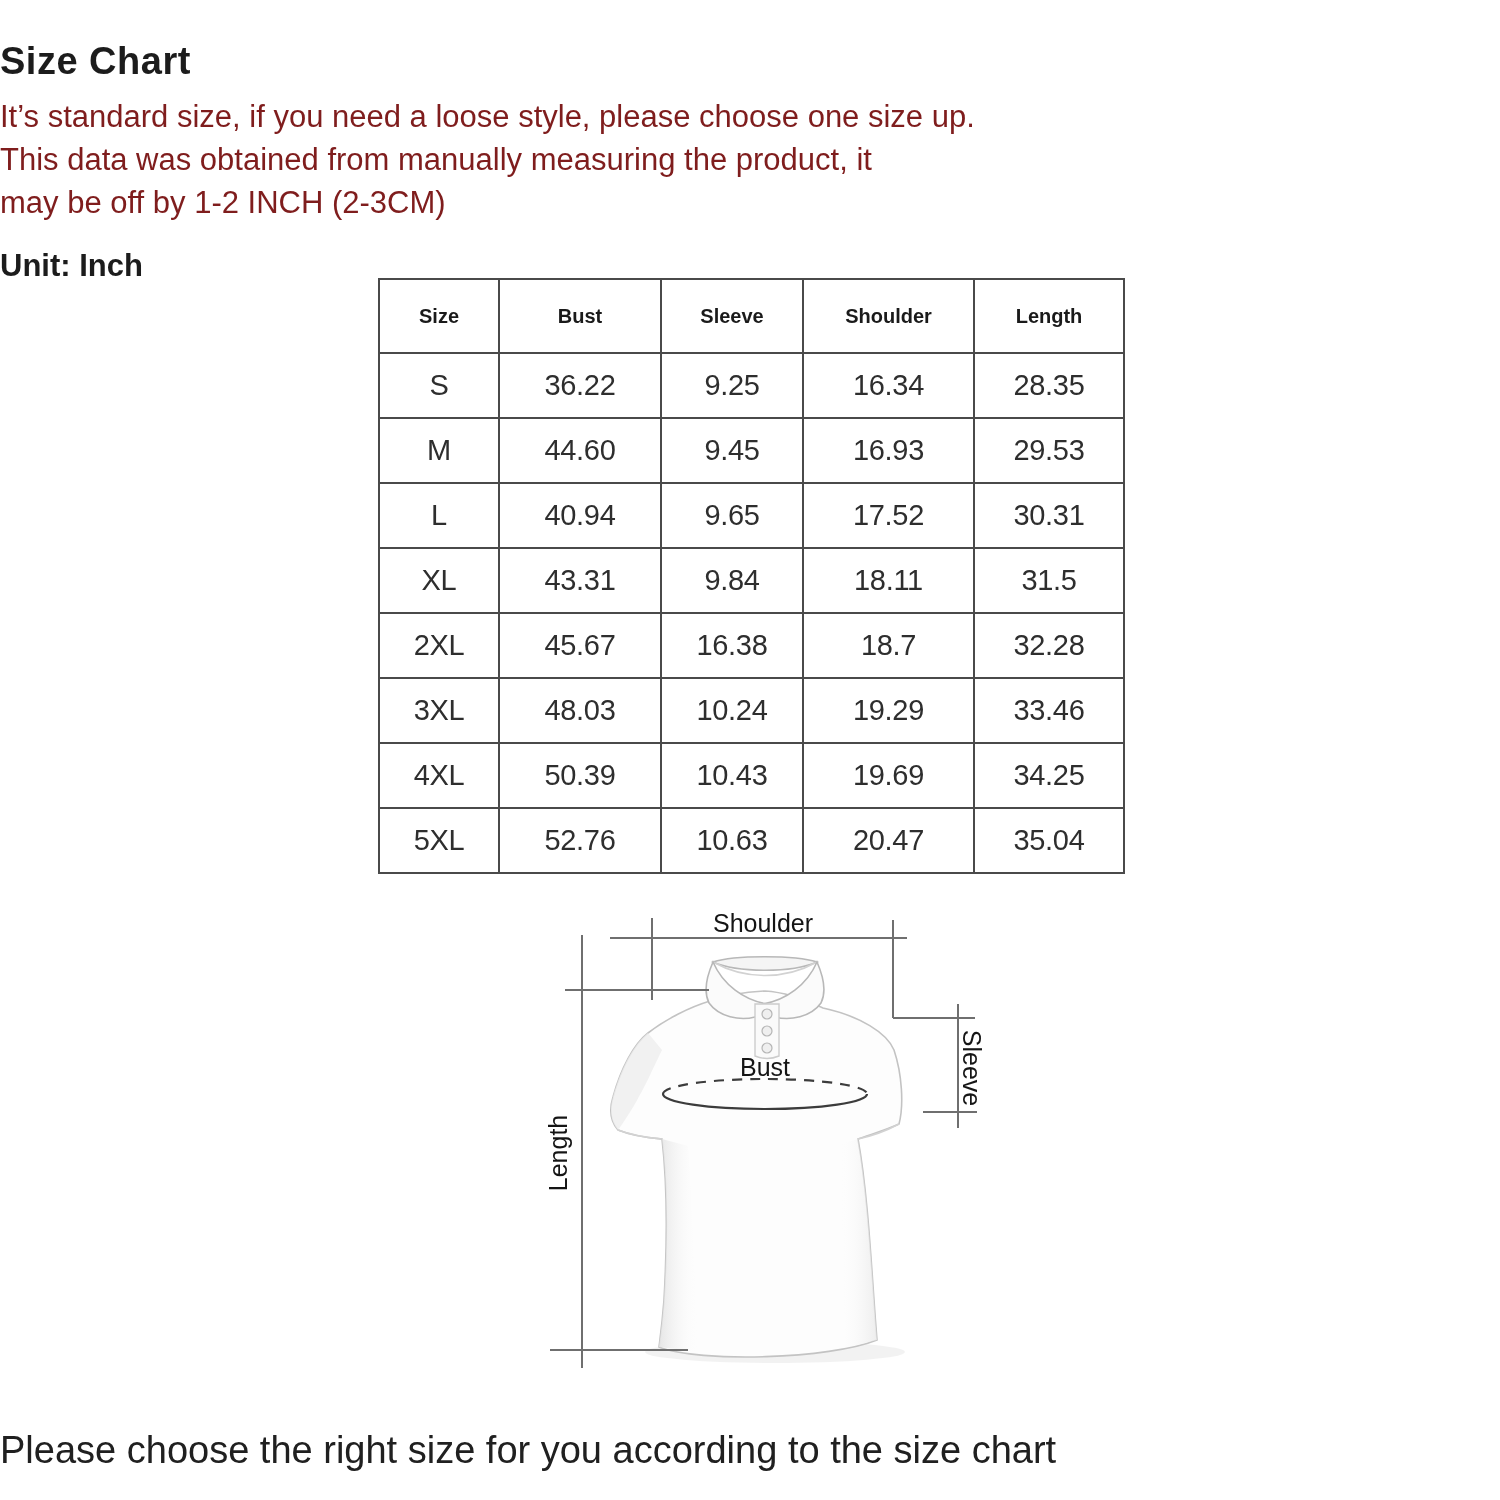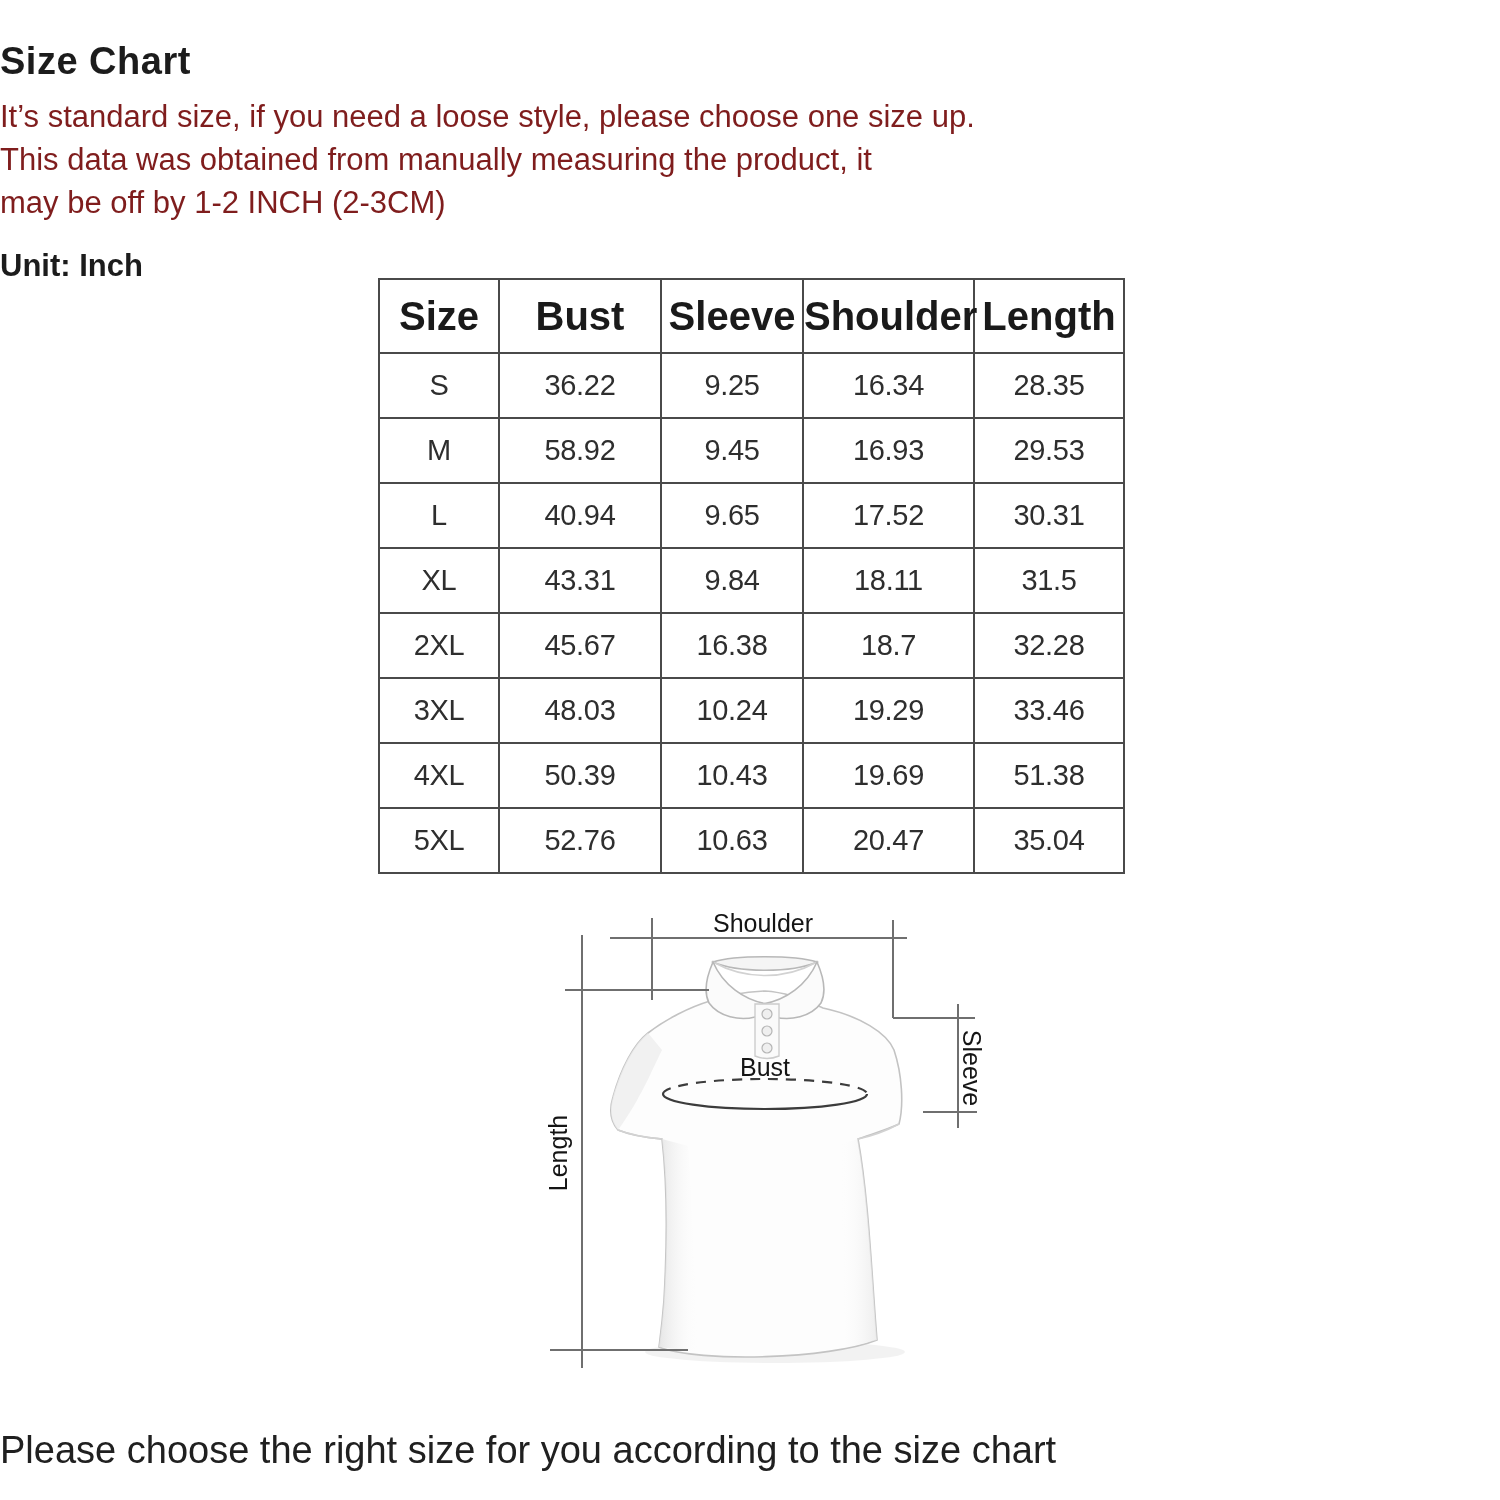--- a/index.html
+++ b/index.html
@@ -12,21 +12,21 @@
   #page-title{top:8px;font-size:38px;font-weight:700;letter-spacing:0.5px;}
   #description{top:63px;font-size:31px;line-height:43px;color:#7f1d1d;}
   #unit-label{top:216px;font-size:31px;font-weight:700;}
   #size-table{
     position:absolute;left:378px;top:278px;width:745px;
     border-collapse:collapse;table-layout:fixed;
   }
   #size-table th,#size-table td{
     border:2px solid #4a4a4a;text-align:center;vertical-align:middle;padding:0;
   }
-  #size-table th{height:72px;font-size:40px;font-weight:700;color:#1a1a1a;}
+  #size-table th{height:72px;font-size:20px;font-weight:700;color:#1a1a1a;}
   #size-table td{height:63px;font-size:29px;font-weight:400;color:#2e2e2e;letter-spacing:-0.3px;}
   #diagram{position:absolute;left:0;top:900px;}
   #footer-note{top:1396px;font-size:38px;line-height:45px;color:#202020;}
   .m-line{stroke:#6f6f6f;stroke-width:2;fill:none;}
   .bust-line{stroke:#3c3c3c;stroke-width:2.2;fill:none;}
   .diagram-label{fill:#151515;font-size:25px;font-family:"Liberation Sans",sans-serif;}
   .shirt-outline{fill:#fdfdfd;stroke:#c3c3c3;stroke-width:1.6;}
   .shirt-detail{fill:none;stroke:#d2d2d2;stroke-width:1.6;}
 </style>
 </head>
@@ -62,21 +62,21 @@
   <tbody>
       <tr>
         <td>S</td>
         <td>36.22</td>
         <td>9.25</td>
         <td>16.34</td>
         <td>28.35</td>
       </tr>
       <tr>
         <td>M</td>
-        <td>58.92</td>
+        <td>44.60</td>
         <td>9.45</td>
         <td>16.93</td>
         <td>29.53</td>
       </tr>
       <tr>
         <td>L</td>
         <td>40.94</td>
         <td>9.65</td>
         <td>17.52</td>
         <td>30.31</td>
@@ -100,21 +100,21 @@
         <td>48.03</td>
         <td>10.24</td>
         <td>19.29</td>
         <td>33.46</td>
       </tr>
       <tr>
         <td>4XL</td>
         <td>50.39</td>
         <td>10.43</td>
         <td>19.69</td>
-        <td>51.38</td>
+        <td>34.25</td>
       </tr>
       <tr>
         <td>5XL</td>
         <td>52.76</td>
         <td>10.63</td>
         <td>20.47</td>
         <td>35.04</td>
       </tr>
     </tbody>
 </table>

